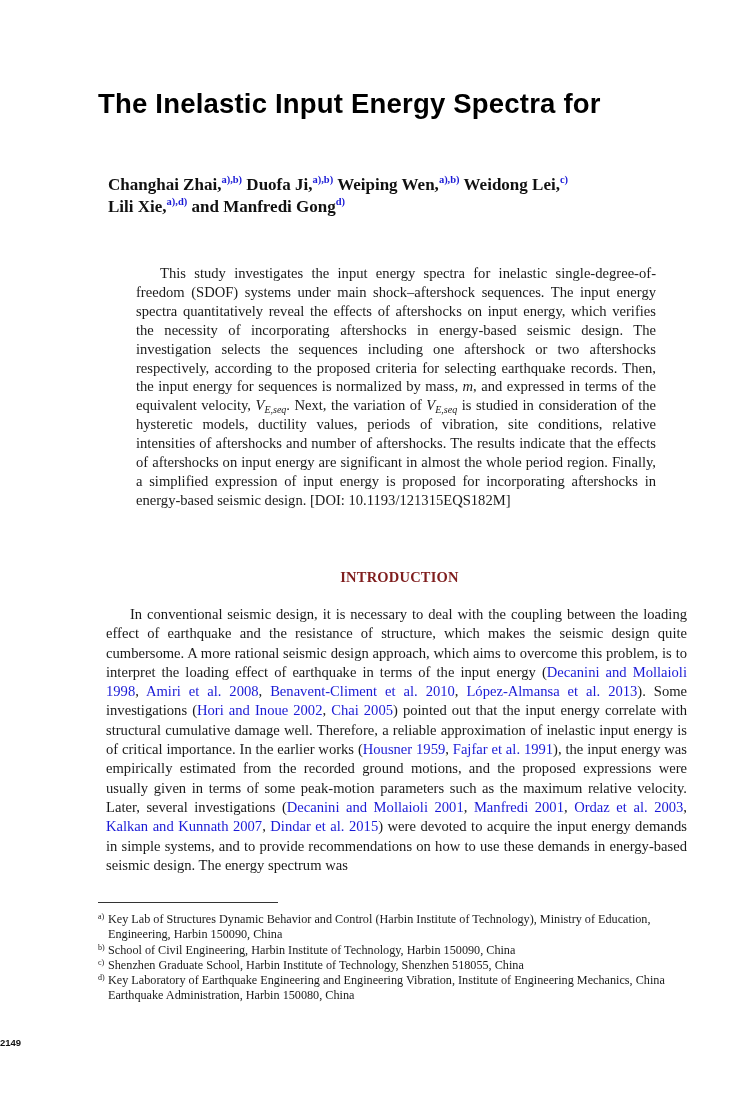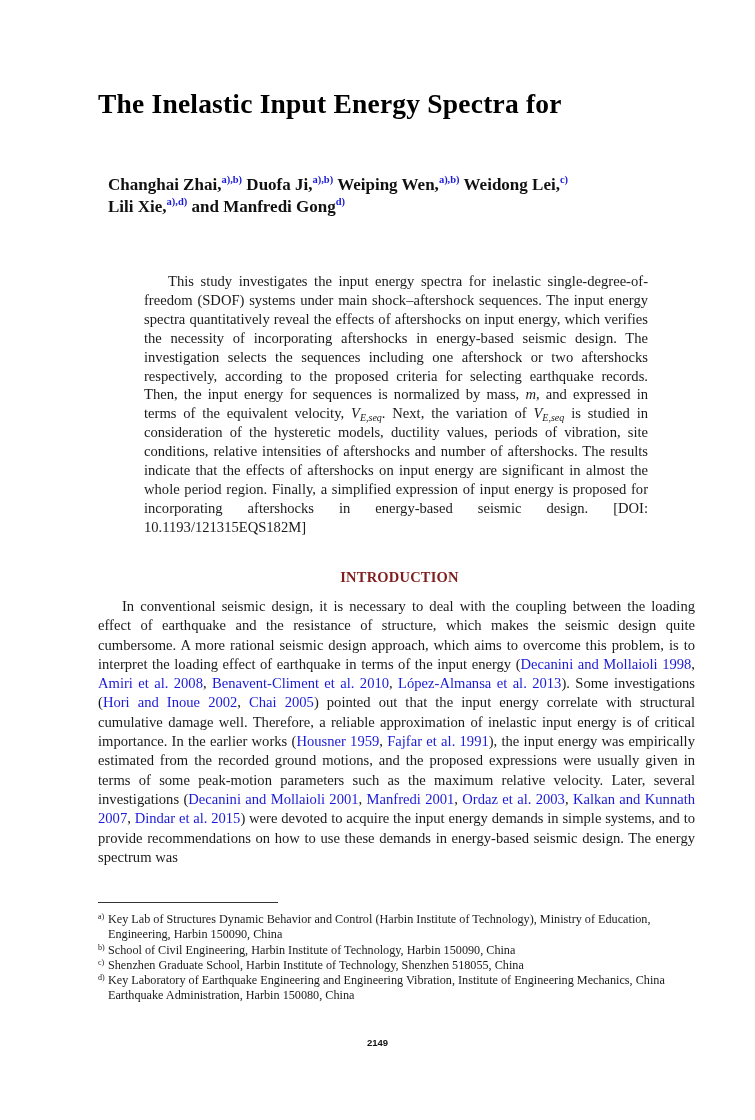--- a/index.html
+++ b/index.html
@@ -1,39 +1,39 @@
 <!DOCTYPE html>
 <html><head>
 <meta charset="utf-8">
 <style>
   html, body { margin: 0; padding: 0; background: #ffffff; }
   body { width: 755px; height: 1120px; position: relative; overflow: hidden; color: #111; font-family: "Liberation Serif", serif; }
   .page { position: absolute; left: 0; top: 0; width: 755px; height: 1120px; }
 
-  .title { position: absolute; left: 98px; top: 88px; width: 580px; font-family: Liberation Serif, serif; font-weight: bold; font-size: 27.5px; line-height: 31px; color: #000; letter-spacing: 0.2px; }
+  .title { position: absolute; left: 98px; top: 88px; width: 580px; font-family: Liberation Sans, sans-serif; font-weight: bold; font-size: 27.5px; line-height: 31px; color: #000; letter-spacing: 0.2px; }
   .authors { position: absolute; left: 108px; top: 174px; width: 580px; font-family: "Liberation Serif", serif; font-weight: bold; font-size: 17px; line-height: 22px; color: #111; }
   .authors sup { color: #1a1ad6; font-size: 10.5px; font-weight: bold; vertical-align: 7px; line-height: 0; }
 
   .abstract { position: absolute; left: 136px; top: 264px; width: 520px; font-size: 14.6px; line-height: 18.9px; text-align: justify; color: #1a1a1a; }
-  .abstract p { margin: 8px; text-indent: 24px; }
+  .abstract p { margin: 0; text-indent: 24px; }
   .abstract i { font-style: italic; }
   .abstract sub { font-size: 10px; font-style: italic; vertical-align: -3px; line-height: 0; }
 
   .section-head { position: absolute; left: 101px; top: 569px; width: 597px; text-align: center; font-weight: bold; font-size: 14.5px; letter-spacing: 0.2px; color: #7f1d1d; }
 
   .intro { position: absolute; left: 98px; top: 597px; width: 597px; font-size: 14.6px; line-height: 19.3px; text-align: justify; color: #1a1a1a; }
-  .intro p { margin: 0; text-indent: 24px; }
+  .intro p { margin: 8px; text-indent: 24px; }
   .cite { color: #1a1ad6; }
 
   .footrule { position: absolute; left: 98px; top: 902px; width: 180px; height: 0; border-top: 1px solid #333; }
   .footnotes { position: absolute; left: 98px; top: 912px; width: 597px; font-size: 12.2px; line-height: 15.3px; color: #1a1a1a; }
   .fn { position: relative; padding-left: 10px; margin: 0; }
   .fn sup { position: absolute; left: 0; top: 0; font-size: 8px; line-height: 10px; }
 
-  .page-number { position: absolute; left: 0; top: 1037px; width: 755px; text-align: center; font-family: "Liberation Sans", sans-serif; font-weight: bold; font-size: 9.5px; color: #111; }
+  .page-number { position: absolute; left: 0; top: 1037px; width: 755px; text-align: left; font-family: "Liberation Sans", sans-serif; font-weight: bold; font-size: 9.5px; color: #111; }
   .running-foot { position: absolute; left: 98px; top: 1050px; width: 597px; text-align: center; font-size: 11.4px; color: #1a1a1a; white-space: nowrap; }
   .running-foot i { font-style: italic; }
 </style>
 </head>
 <body>
 
 <div class="page">
 
   <h1 class="title" style="margin:0;">
     <span>The Inelastic Input Energy Spectra for</span><br>

